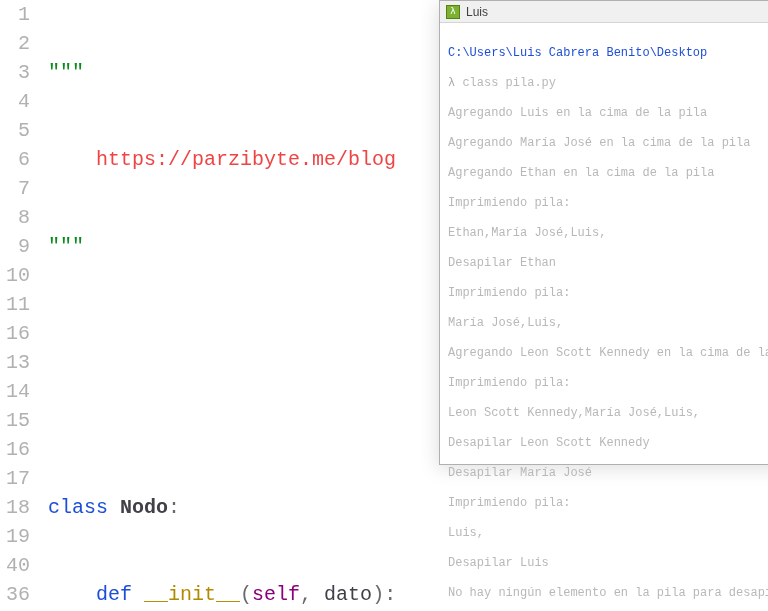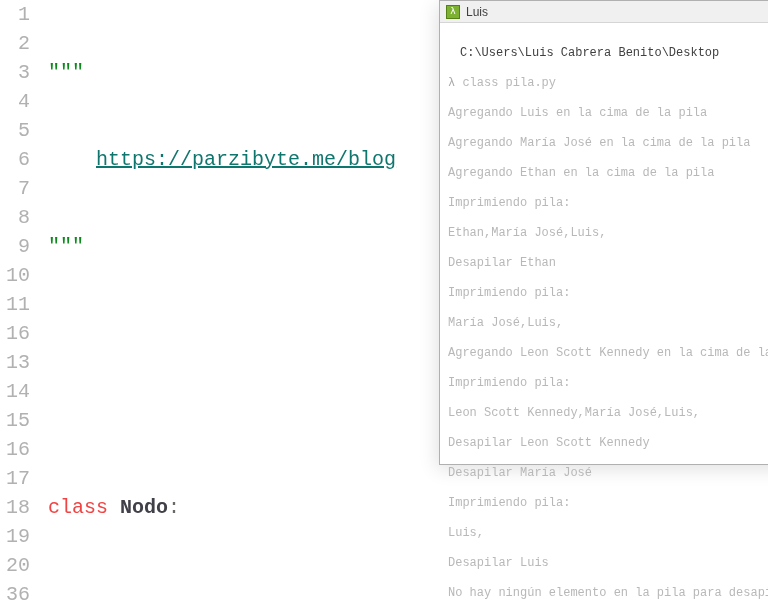--- a/index.html
+++ b/index.html
@@ -30,22 +30,22 @@
   }
   .code {
     white-space: pre;
     flex: 1;
     overflow: hidden;
   }
   .code .line {
     height: 29px;
   }
   .s-str   { color: #0a8a1a; }
-  .s-link  { color: #0f766e; text-decoration: underline; }
-  .s-kw    { color: #ef4444; } 
+  .s-link  { color: #ef4444; }
+  .s-kw    { color: #1d4ed8; } 
   .s-cls   { color: #404048; font-weight: bold; } 
   .s-fn    { color: #b28a00; } 
   .s-param { color: #404048; }
   .s-self  { color: #8a007a; }
   .s-dot   { color: #686868; }
 
   .terminal {
     position: absolute;
     top: 0;
     left: 439px;
@@ -81,21 +81,21 @@
     font-family: Consolas, monospace;
     line-height: 1;
   }
   .term-body {
     padding: 8px 0 8px 8px;
     font-size: 12px;
     line-height: 15px;
     white-space: pre;
     overflow: hidden;
   }
-  .t-path   { color: #404040; margin-left: 12px; }
+  .t-path   { color: #1d4ed8; }
   .t-lambda { color: #a8a8a8; }
   .t-text   { color: #b8b8b8; }
 
 </style>
 </head>
 <body>
 
 <div class="editor">
   <div class="gutter">
     <div class="gut-line">1</div>
@@ -110,31 +110,32 @@
     <div class="gut-line">10</div>
     <div class="gut-line">11</div>
     <div class="gut-line">16</div>
     <div class="gut-line">13</div>
     <div class="gut-line">14</div>
     <div class="gut-line">15</div>
     <div class="gut-line">16</div>
     <div class="gut-line">17</div>
     <div class="gut-line">18</div>
     <div class="gut-line">19</div>
-    <div class="gut-line">20</div>
+    <div class="gut-line">40</div>
     <div class="gut-line">36</div>
   </div>
 
   <div class="code">
     <div class="line"> <span class="s-str">"""</span></div>
     <div class="line">     <span class="s-str s-link">https://parzibyte.me/blog</span></div>
     <div class="line"> <span class="s-str">"""</span></div>
     <div class="line"></div>
     <div class="line"></div>
     <div class="line"> <span class="s-kw">class</span> <span class="s-cls">Nodo</span><span class="s-dot">:</span></div>
+    <div class="line">     <span class="s-kw">def</span> <span class="s-fn">__init__</span><span class="s-dot">(</span><span class="s-self">self</span><span class="s-dot">, </span><span class="s-param">dato</span><span class="s-dot">):</span></div>
     
     
     
     
     
     
     
     
     
     

